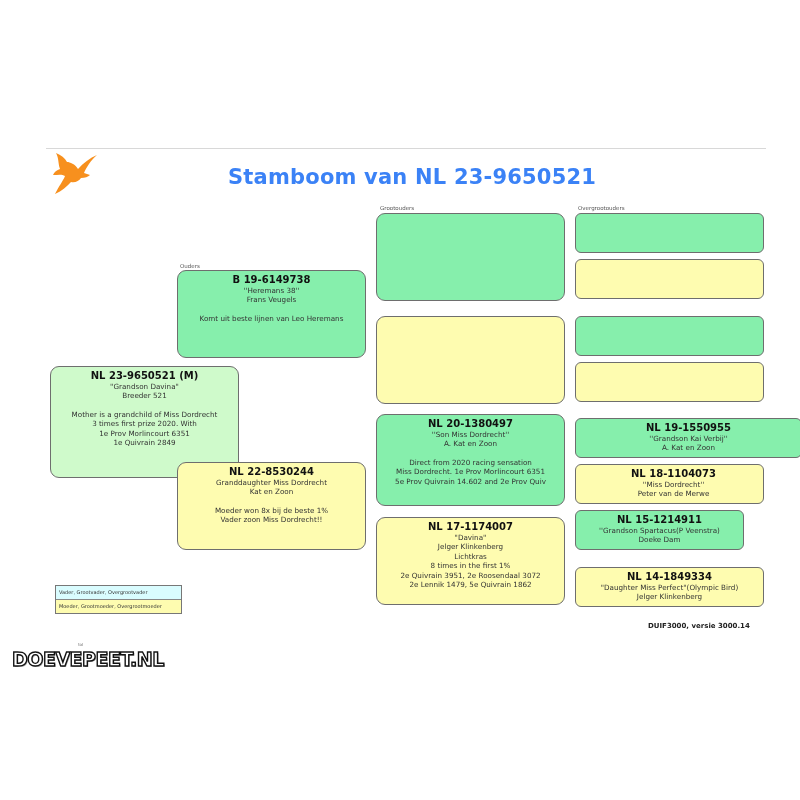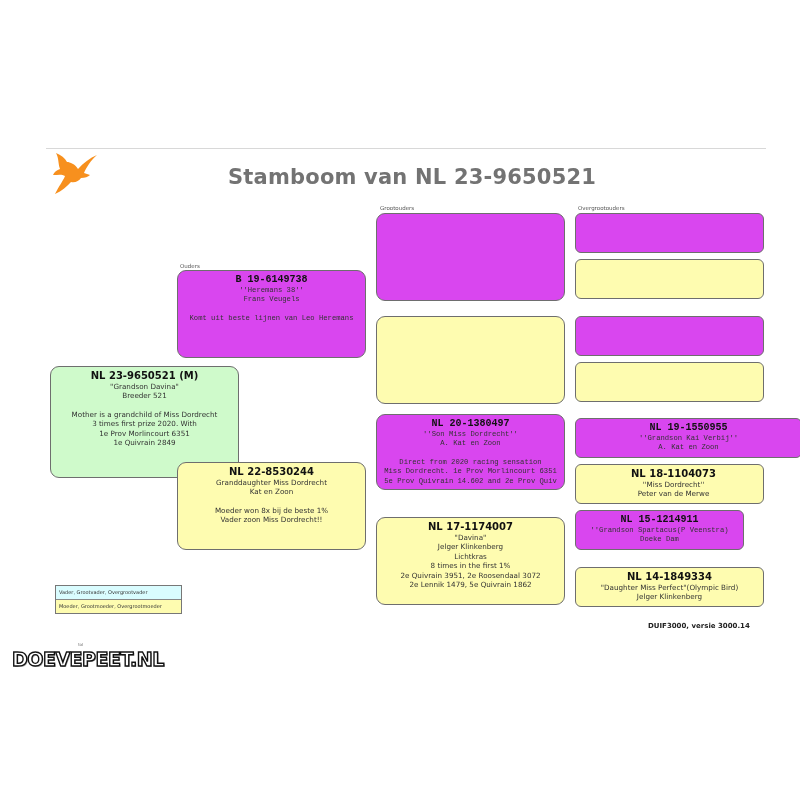--- a/index.html
+++ b/index.html
@@ -1,25 +1,25 @@
 <!DOCTYPE html>
 <html><head>
   <meta charset="utf-8">
   <style>
     html, body { margin: 0; padding: 0; background: #ffffff; }
     body { width: 800px; height: 800px; position: relative; overflow: hidden;
            font-family: "DejaVu Sans", sans-serif; color: #222; }
     .topline { position: absolute; left: 46px; top: 148px; width: 720px; height: 1px; background: #d8d8d8; }
     .logo { position: absolute; left: 50px; top: 150px; width: 48px; height: 50px; }
-    .title { position: absolute; left: 228px; top: 165px; font-size: 21px; font-weight: bold; color: #737373; letter-spacing: 0.2px; }
+    .title { position: absolute; left: 228px; top: 165px; font-size: 21px; font-weight: bold; color: #3b82f6; letter-spacing: 0.2px; }
     .section-label { position: absolute; font-size: 5.5px; color: #555; }
     .box { position: absolute; box-sizing: border-box; border: 1.2px solid #6e6e6e; border-radius: 9px;
            text-align: center; font-size: 7.2px; line-height: 9.4px; color: #333; padding-top: 2px; }
     .box.small { border-radius: 6px; }
-    .male { background: #d946ef; font-family: Liberation Mono, monospace; }
+    .male { background: #86efac; }
     .female { background: #fefcb0; }
     .subject { background: #cffacb; }
     .ring { font-weight: bold; font-size: 10px; line-height: 13px; color: #111; }
     .gap { height: 9px; }
     .legend { position: absolute; left: 55px; top: 585px; width: 127px; box-sizing: border-box; border: 1px solid #777; }
     .legend div { font-size: 5px; line-height: 13px; padding-left: 3px; color: #333; }
     .legend .lm { background: #d9fcfe; border-bottom: 1px solid #888; }
     .legend .lf { background: #fefcb0; }
     .version { position: absolute; left: 648px; top: 622px; font-size: 7px; font-weight: bold; color: #222; }
     .watermark { position: absolute; left: 12px; top: 648px; font-family: "DejaVu Sans", sans-serif;
@@ -66,21 +66,21 @@
   <div>Granddaughter Miss Dordrecht</div>
   <div>Kat en Zoon</div>
   <div class="gap"></div>
   <div>Moeder won 8x bij de beste 1%</div>
   <div>Vader zoon Miss Dordrecht!!</div>
 </div>
 
 <div class="box male" style="left:376px;top:213px;width:189px;height:88px;"></div>
 <div class="box female" style="left:376px;top:316px;width:189px;height:88px;"></div>
 
-<div class="box male" style="left:376px;top:414px;width:189px;height:76px;text-align:center;">
+<div class="box male" style="left:376px;top:414px;width:189px;height:92px;text-align:center;">
   <div class="ring">NL 20-1380497</div>
   <div>''Son Miss Dordrecht''</div>
   <div>A. Kat en Zoon</div>
   <div class="gap"></div>
   <div>Direct from 2020 racing sensation</div>
   <div>Miss Dordrecht. 1e Prov Morlincourt 6351</div>
   <div>5e Prov Quivrain 14.602 and 2e Prov Quiv</div>
 </div>
 
 <div class="box female" style="left:376px;top:517px;width:189px;height:88px;">

